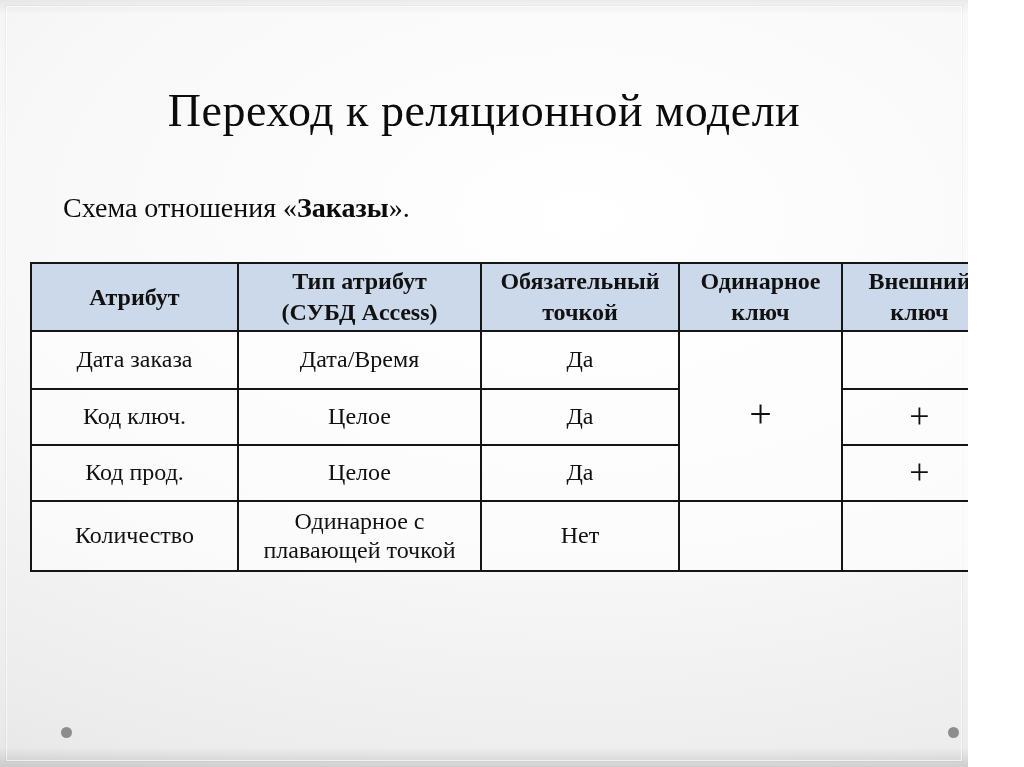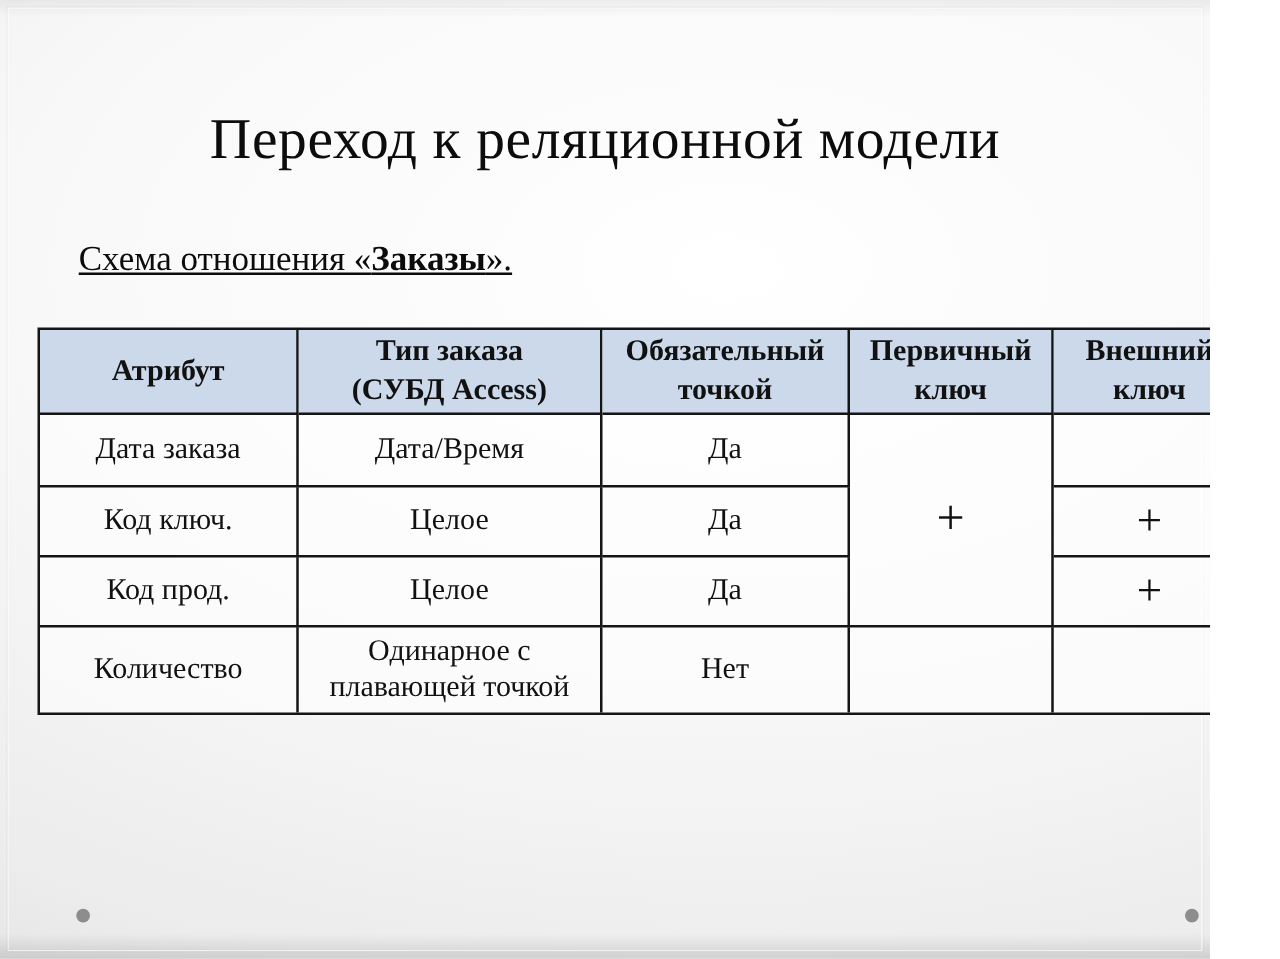--- a/index.html
+++ b/index.html
@@ -21,21 +21,21 @@
     box-shadow: 0 0 0 1px rgba(0,0,0,0.035);
     pointer-events: none;
   }
   .title {
     position: absolute; top: 84px; left: 0; width: 100%;
     margin: 0; text-align: center;
     font-size: 46px; font-weight: 400; letter-spacing: 0.5px; color: #0c0c0c;
   }
   .subtitle {
     position: absolute; top: 192px; left: 63px; margin: 0;
-    font-size: 28px; color: #0c0c0c; text-decoration: underline;
+    font-size: 28px; color: #0c0c0c;
   }
   .subtitle b { font-weight: 700; }
   .tbl {
     position: absolute; left: 30px; top: 262px;
     width: 964px; height: 306px;
     display: grid;
     grid-template-columns: 207fr 243fr 198fr 163fr 153fr;
     grid-template-rows: 68px 58px 56px 56px 68px;
     border: 2px solid #151515;
     box-sizing: content-box;
@@ -71,25 +71,25 @@
 <div class="slide">
   <div class="frame"></div>
 
   <h1 class="title">Переход к реляционной модели</h1>
 
   <p class="subtitle"><span>Схема отношения «</span><b>Заказы</b><span>».</span></p>
 
   <div class="tbl">
 
     <div class="cell hdr">Атрибут</div>
-    <div class="cell hdr">Тип заказа
+    <div class="cell hdr">Тип атрибут
 (СУБД Access)</div>
     <div class="cell hdr">Обязательный
 точкой</div>
-    <div class="cell hdr">Первичный
+    <div class="cell hdr">Одинарное
 ключ</div>
     <div class="cell hdr no-r">Внешний
 ключ</div>
 
     <div class="cell" style="grid-column:2;grid-row:2">Дата/Время</div>
     <div class="cell" style="grid-column:1;grid-row:2">Дата заказа</div>
     <div class="cell" style="grid-column:3;grid-row:2">Да</div>
 
     <div class="cell" style="grid-column:1;grid-row:3">Код ключ.</div>
     <div class="cell" style="grid-column:2;grid-row:3">Целое</div>

